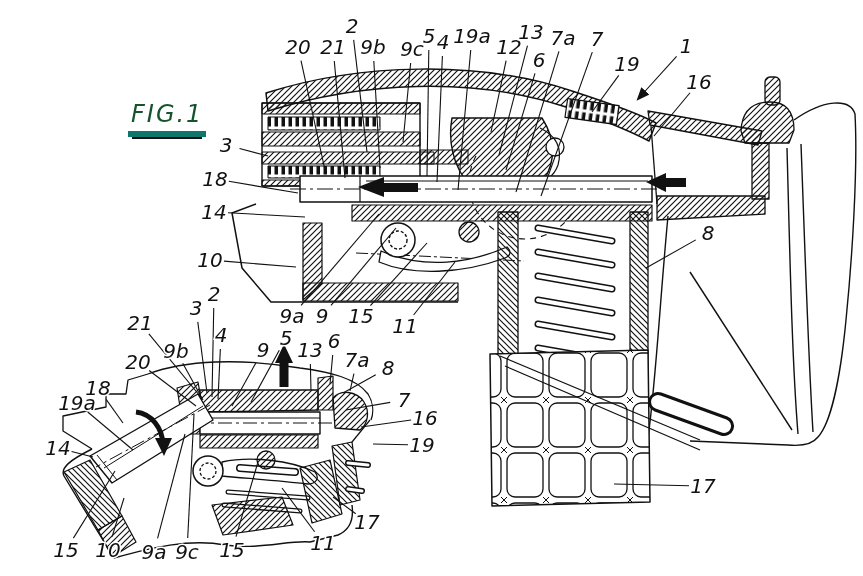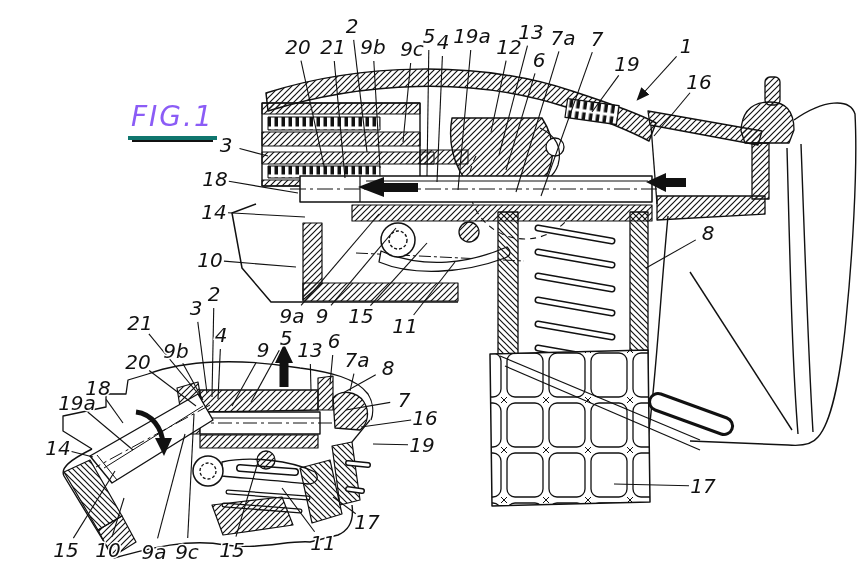--- a/index.html
+++ b/index.html
@@ -2,22 +2,22 @@
 <html><head>
 <meta charset="utf-8">
 <style>
   html,body{margin:0;padding:0;background:#e8e8e8;}
   .canvas{
     position:relative;width:863px;height:576px;background:#ffffff;
     font-family:"DejaVu Sans",sans-serif;overflow:hidden;padding-left:37px;
   }
   svg{position:absolute;left:0;top:0;}
   .figtitle{
-    position:absolute;font-style:italic;font-size:28px;letter-spacing:2px;
-    color:#8b5cf6;border-bottom:4px solid #0f766e;padding:0 3px 3px 3px;
+    position:absolute;font-style:italic;font-size:24px;letter-spacing:2px;
+    color:#14532d;border-bottom:6px solid #0f766e;padding:0 3px 3px 3px;
     box-shadow:0 6px 0 -4px #111;
   }
   text.ref{
     font-family:"DejaVu Sans",sans-serif;font-style:italic;font-size:20px;
     fill:#111;text-anchor:middle;paint-order:stroke;stroke:#ffffff;stroke-width:3px;
   }
 </style>
 </head>
 <body>
 

